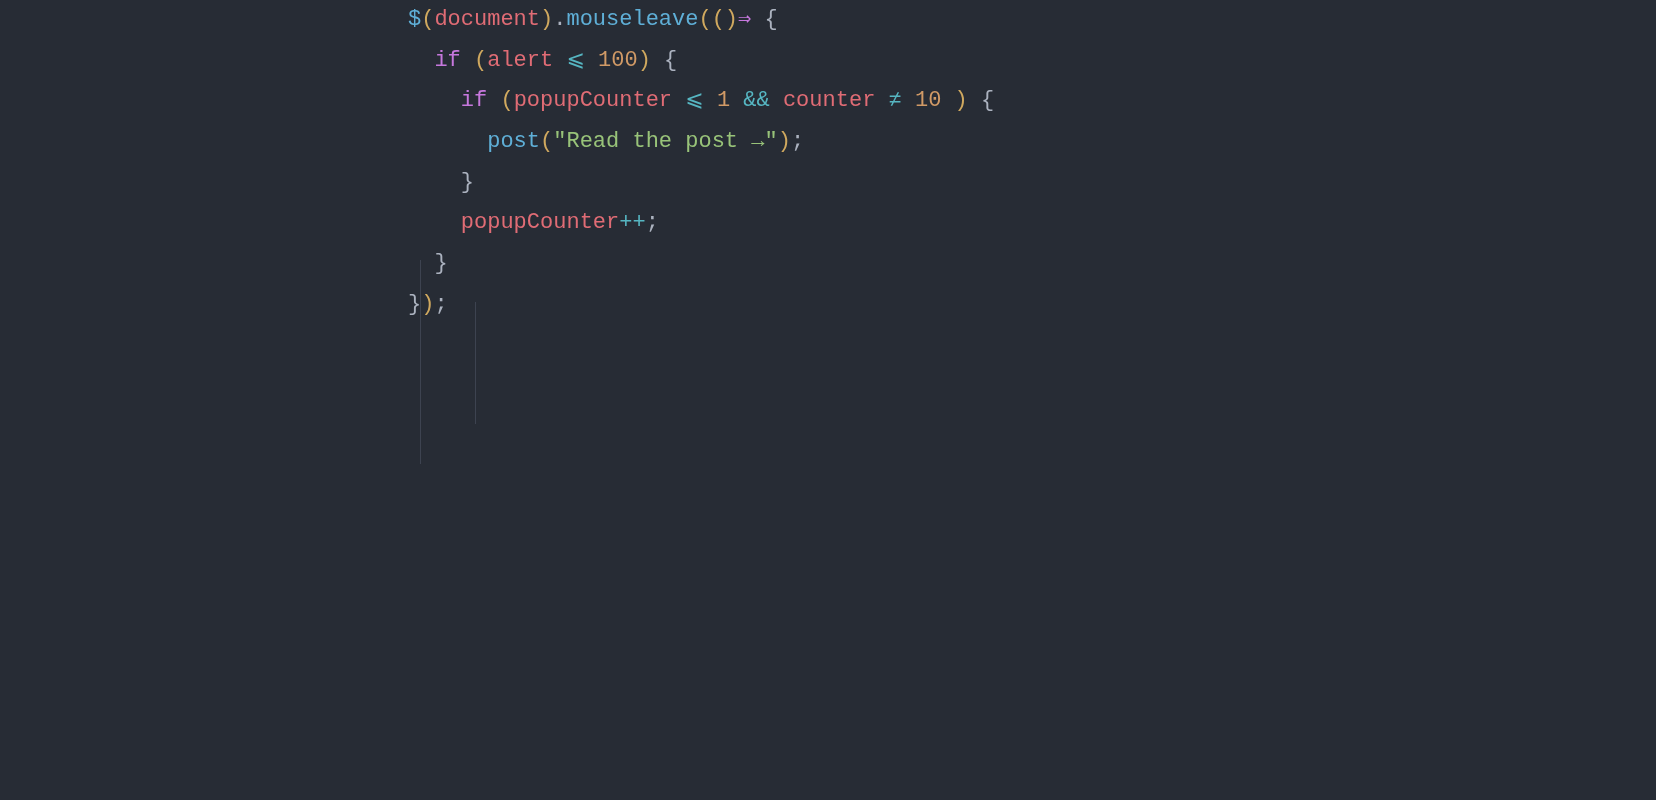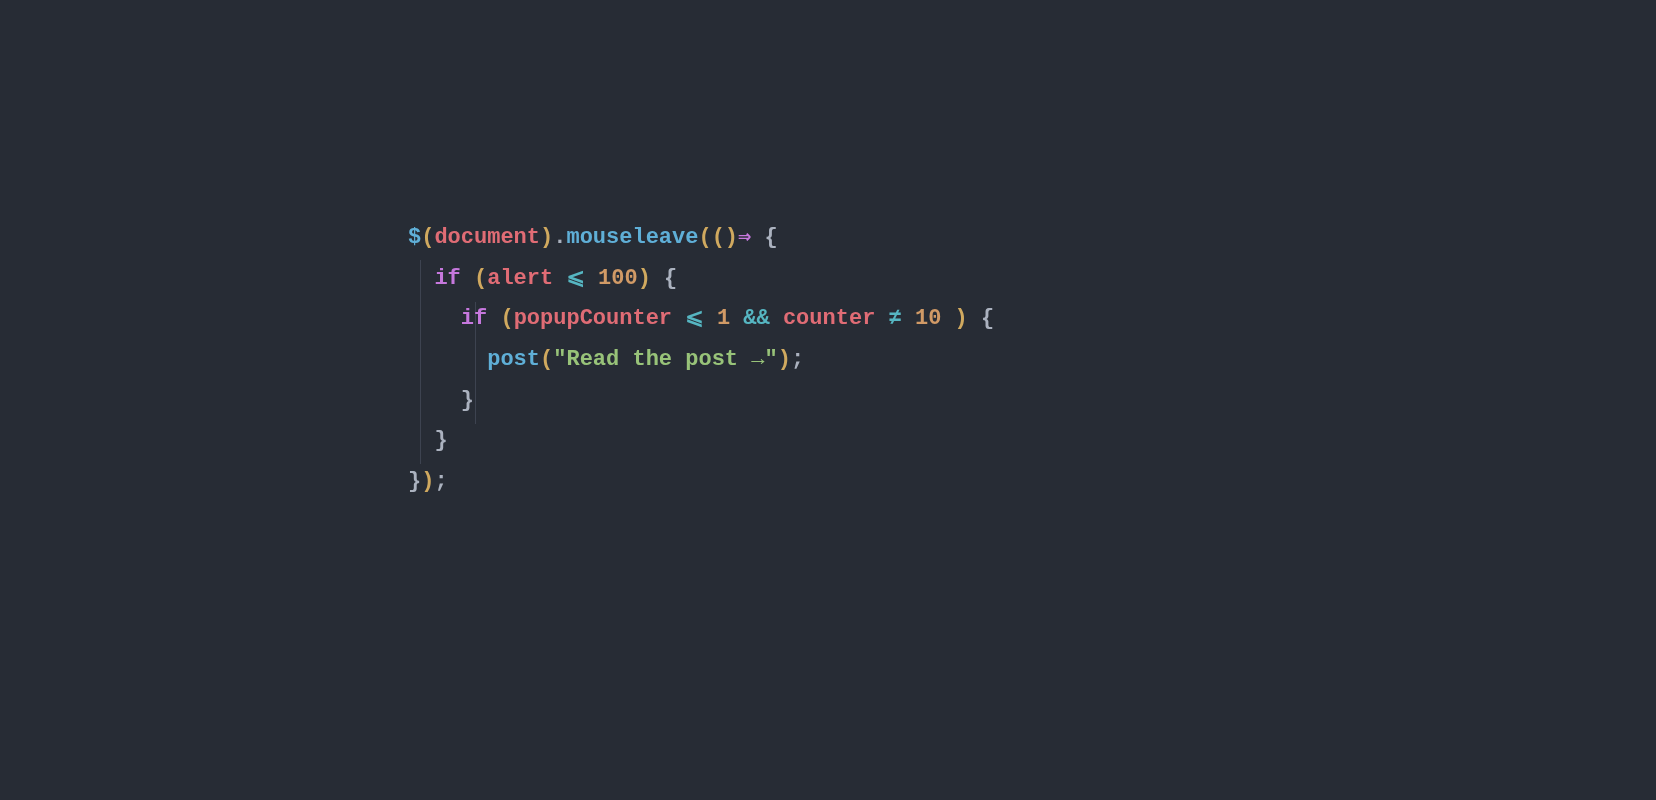--- a/index.html
+++ b/index.html
@@ -13,24 +13,22 @@
       height: 800px;
       display: flex;
       align-items: flex-start;
       justify-content: flex-start;
       font-family: 'SF Mono', 'Monaco', 'Menlo', 'Consolas', 'Courier New', monospace;
       font-size: 22px;
       line-height: 1.85;
       overflow: hidden;
     }
     .code-container {
-      padding-top: 218px;
       padding-left: 408px;
       position: relative;
-      font-weight: bold;
     }
     .line {
       white-space: pre;
       position: relative;
     }
     .indent-guide {
       position: absolute;
       width: 1px;
       background-color: #3d4350;
       top: 0;
@@ -54,15 +52,16 @@
 
 <div class="guide1 indent-guide"></div>
 <div class="guide2 indent-guide"></div>
 
 <div class="code-container">
   <div class="line"><span class="c-blue">$</span><span class="c-paren">(</span><span class="c-red">document</span><span class="c-paren">)</span><span class="c-gray">.</span><span class="c-blue">mouseleave</span><span class="c-paren">(()</span><span class="c-purple">⇒</span><span class="c-braces"> {</span></div>
   <div class="line"><span>  </span><span class="c-purple">if</span><span> </span><span class="c-paren">(</span><span class="c-red">alert</span><span class="c-teal"> ⩽ </span><span class="c-orange">100</span><span class="c-paren">)</span><span class="c-braces"> {</span></div>
   <div class="line"><span>    </span><span class="c-purple">if</span><span> </span><span class="c-paren">(</span><span class="c-red">popupCounter</span><span class="c-teal"> ⩽ </span><span class="c-orange">1</span><span class="c-teal"> &amp;&amp; </span><span class="c-red">counter</span><span class="c-teal"> ≠ </span><span class="c-orange">10</span><span> </span><span class="c-paren">)</span><span class="c-braces"> {</span></div>
   <div class="line"><span>      </span><span class="c-blue">post</span><span class="c-paren">(</span><span class="c-green">"Read the post →"</span><span class="c-paren">)</span><span class="c-gray">;</span></div>
   <div class="line"><span>    </span><span class="c-braces">}</span></div>
+  <div class="line"><span>    </span><span class="c-red">popupCounter</span><span class="c-teal">++</span><span class="c-gray">;</span></div>
   <div class="line"><span>  </span><span class="c-braces">}</span></div>
   <div class="line"><span class="c-braces">}</span><span class="c-paren">)</span><span class="c-gray">;</span></div>
 </div>
 
 </body></html>

